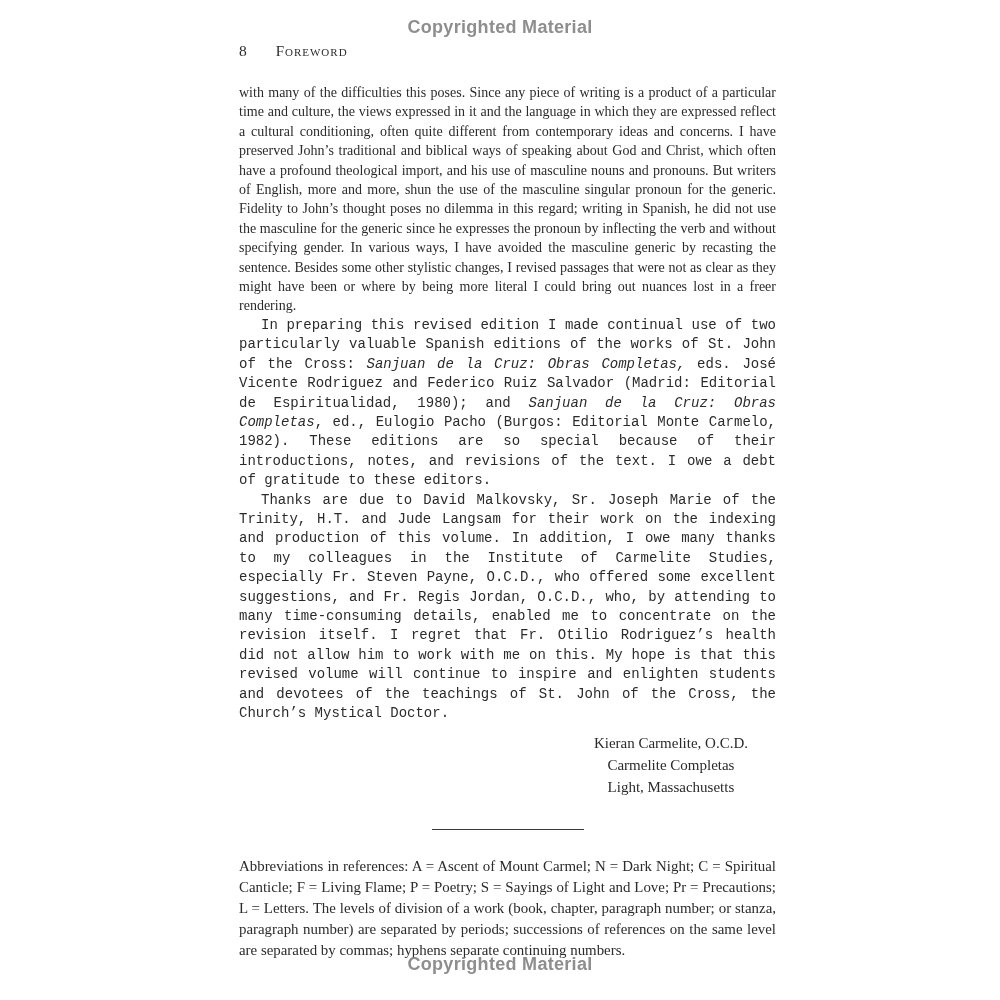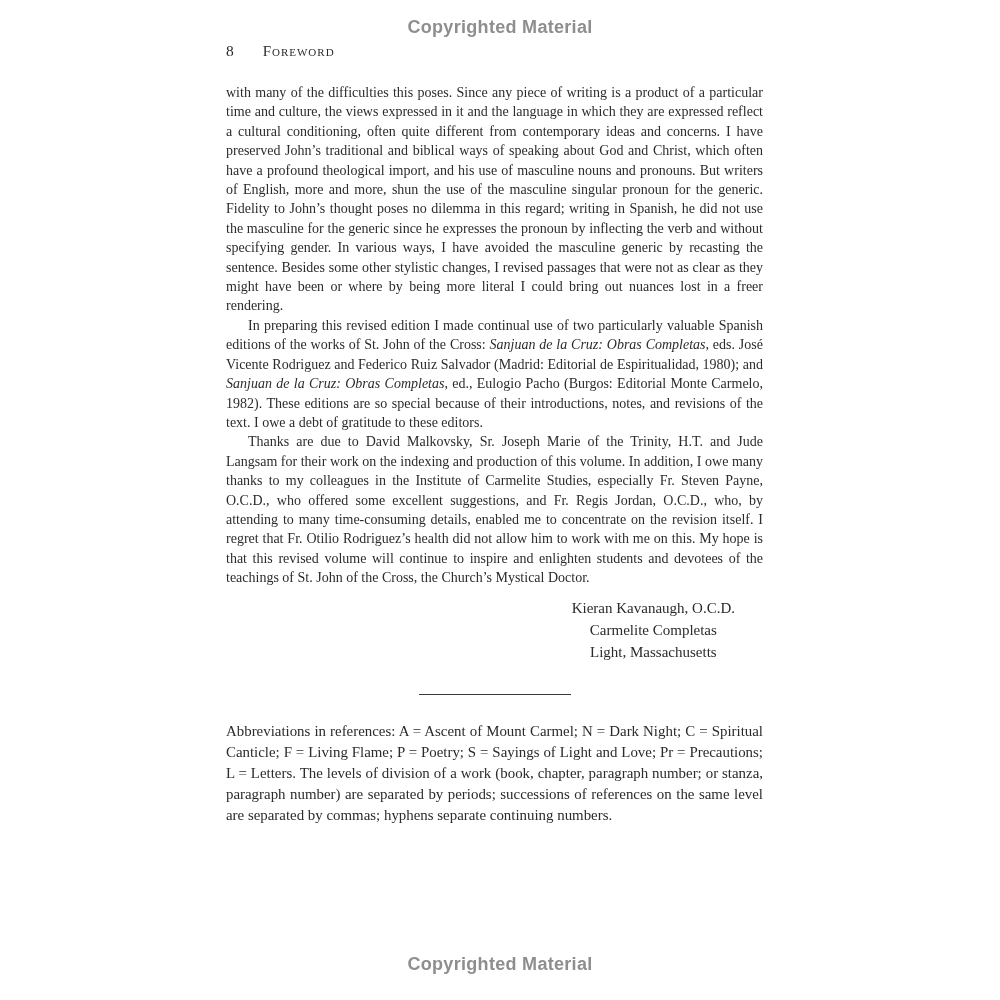--- a/index.html
+++ b/index.html
@@ -20,21 +20,21 @@
     font-weight: bold;
     font-size: 18px;
     color: #8e8e8e;
     letter-spacing: 0.3px;
   }
   .copyright.top { top: 17px; }
   .copyright.bottom { top: 954px; }
 
   .content {
     position: absolute;
-    left: 226px; top: 42px;
+    left: 239px; top: 42px;
     width: 537px;
   }
   .running-header {
     font-size: 15.5px;
     color: #2b2b2b;
   }
   .running-header .pagenum { font-weight: normal; }
   .running-header .section {
     margin-left: 25px;
     font-variant: small-caps;
@@ -42,21 +42,21 @@
     font-size: 15px;
   }
   .body-text { margin-top: 23px; }
   .body-text p {
     margin: 0;
     font-size: 14px;
     line-height: 19.4px;
     text-align: justify;
     color: #2b2b2b;
   }
-  .body-text p.indent { text-indent: 22px; }
+  .body-text p.indent { text-indent: 22px; font-family: Liberation Mono, monospace; }
   .italic { font-style: italic; }
   .bold { font-weight: normal; }
 
   .signature {
     margin: 9px 28px 0 auto;
     width: fit-content;
     text-align: center;
     font-size: 15px;
     line-height: 22px;
   }
@@ -89,21 +89,21 @@
       <span class="section">Foreword</span>
     </div>
 
     <div class="body-text">
         <p><span>with many of the difficulties this poses. Since any piece of writing is a product of a particular time and culture, the views expressed in it and the language in which they are expressed reflect a cultural conditioning, often quite different from contemporary ideas and concerns. I have preserved John’s traditional and biblical ways of speaking about God and Christ, which often have a profound theological import, and his use of masculine nouns and pronouns. But writers of English, more and more, shun the use of the masculine singular pronoun for the generic. Fidelity to John’s thought poses no dilemma in this regard; writing in Spanish, he did not use the masculine for the generic since he expresses the pronoun by inflecting the verb and without specifying gender. In various ways, I have avoided the masculine generic by recasting the sentence. Besides some other stylistic changes, I revised passages that were not as clear as they might have been or where by being more literal I could bring out nuances lost in a freer rendering.</span></p>
         <p class="indent"><span>In preparing this revised edition I made continual use of two particularly valuable Spanish editions of the works of St. John of the Cross: </span><span class="italic">Sanjuan de la Cruz: Obras Completas,</span><span> eds. José Vicente Rodriguez and Federico Ruiz Salvador (Madrid: Editorial de Espiritualidad, 1980); and </span><span class="italic">Sanjuan de la Cruz: Obras Completas</span><span>, ed., Eulogio Pacho (Burgos: Editorial Monte Carmelo, 1982). These editions are so special because of their introductions, notes, and revisions of the text. I owe a debt of gratitude to these editors.</span></p>
         <p class="indent"><span>Thanks are due to David Malkovsky, Sr. Joseph Marie of the Trinity, H.T. and Jude Langsam for their work on the indexing and production of this volume. In addition, I owe many thanks to my colleagues in the Institute of Carmelite Studies, especially Fr. Steven Payne, O.C.D., who offered some excellent suggestions, and Fr. Regis Jordan, O.C.D., who, by attending to many time-consuming details, enabled me to concentrate on the revision itself. I regret that Fr. Otilio Rodriguez’s health did not allow him to work with me on this. My hope is that this revised volume will continue to inspire and enlighten students and devotees of the teachings of St. John of the Cross, the Church’s Mystical Doctor.</span></p>
       </div>
 
     <div class="signature">
-        <div>Kieran Kavanaugh, O.C.D.</div>
+        <div>Kieran Carmelite, O.C.D.</div>
         <div>Carmelite Completas</div>
         <div>Light, Massachusetts</div>
       </div>
 
     <hr class="divider">
 
     <p class="abbrev"><span class="bold">Abbreviations in references:</span><span> A = Ascent of Mount Carmel; N = Dark Night; C = Spiritual Canticle; F = Living Flame; P = Poetry; S = Sayings of Light and Love; Pr = Precautions; L = Letters. The levels of division of a work (book, chapter, paragraph number; or stanza, paragraph number) are separated by periods; successions of references on the same level are separated by commas; hyphens separate continuing numbers.</span></p>
 
   </div>
 

